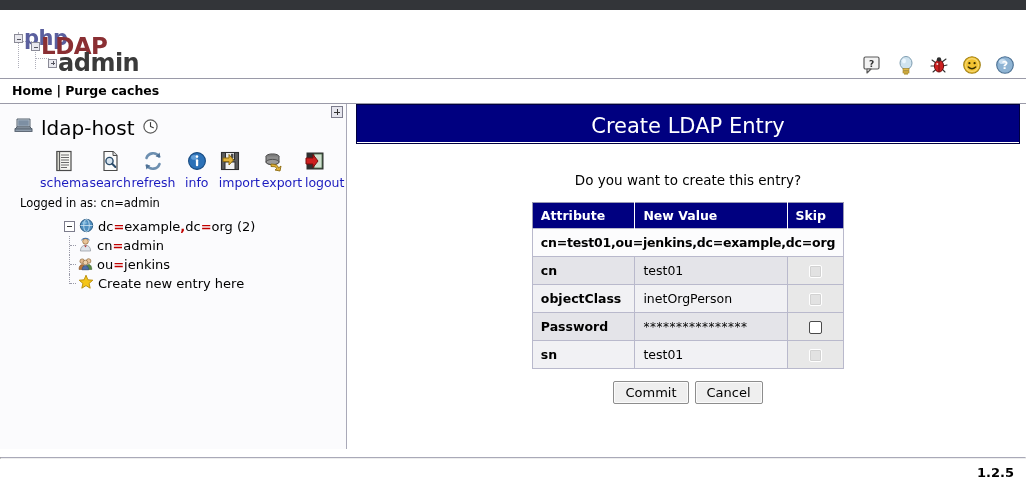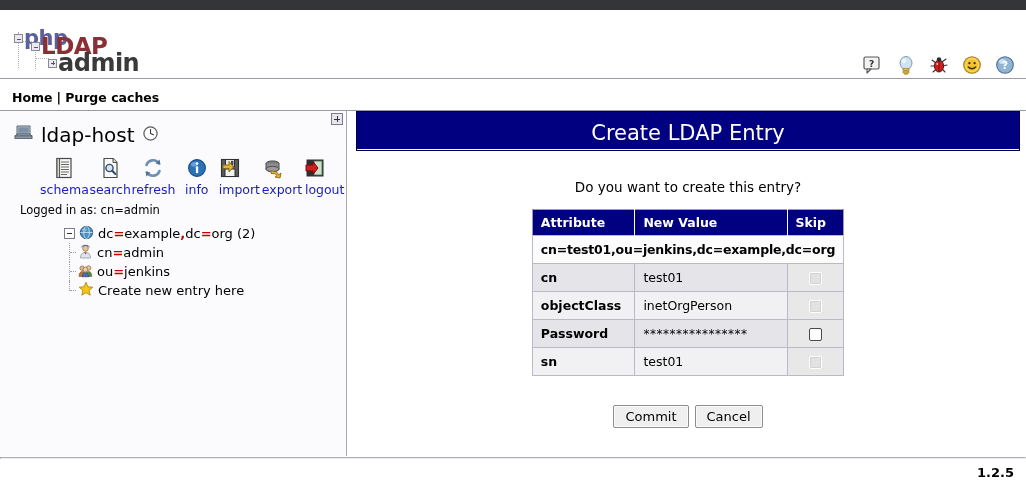--- a/index.html
+++ b/index.html
@@ -119,21 +119,21 @@
   .top-icons .ic {
     width: 22px;
     height: 22px;
     display: block;
   }
 
   
   .breadcrumb {
     border-top: 1px solid #9a9aa8;
     border-bottom: 1px solid #9a9aa8;
-    padding: 11px 0 4px 12px;
+    padding: 4px 0 4px 12px;
     font-weight: bold;
     font-size: 12.5px;
     background: #ffffff;
     height: 16px;
     line-height: 16px;
   }
   .breadcrumb .sep {
     padding: 0 4px;
     font-weight: bold;
   }
@@ -382,21 +382,21 @@
   .pw-stars {
     letter-spacing: 0.5px;
     font-size: 12px;
   }
 
   
   .btn-row {
     display: flex;
     justify-content: center;
     gap: 6px;
-    margin-top: 29px;
+    margin-top: 12px;
   }
   .btn {
     font-family: "DejaVu Sans", "Liberation Sans", sans-serif;
     font-size: 13px;
     padding: 3px 11px;
     background: #efefef;
     border: 1px solid #8d8d8d;
     border-radius: 2px;
     color: #000;
     cursor: pointer;

